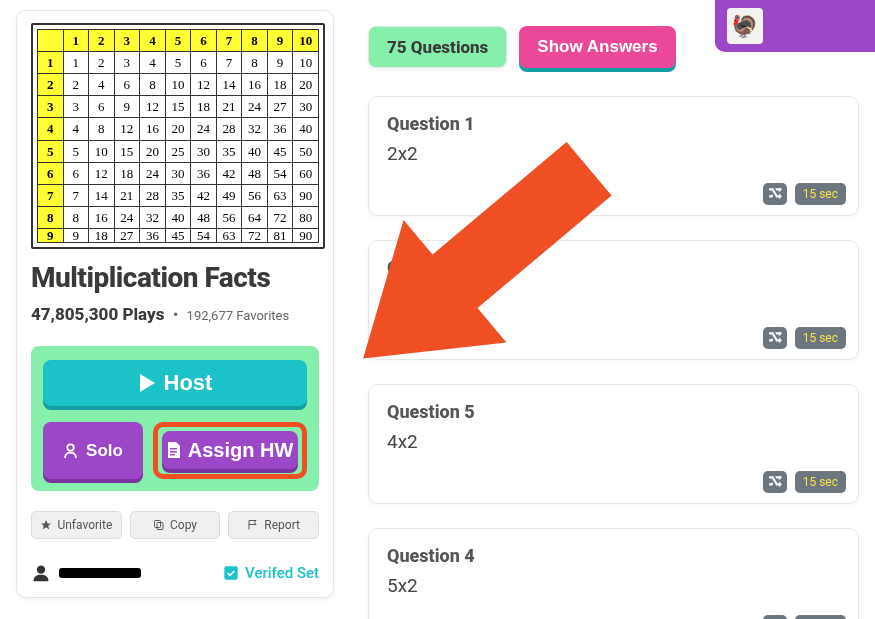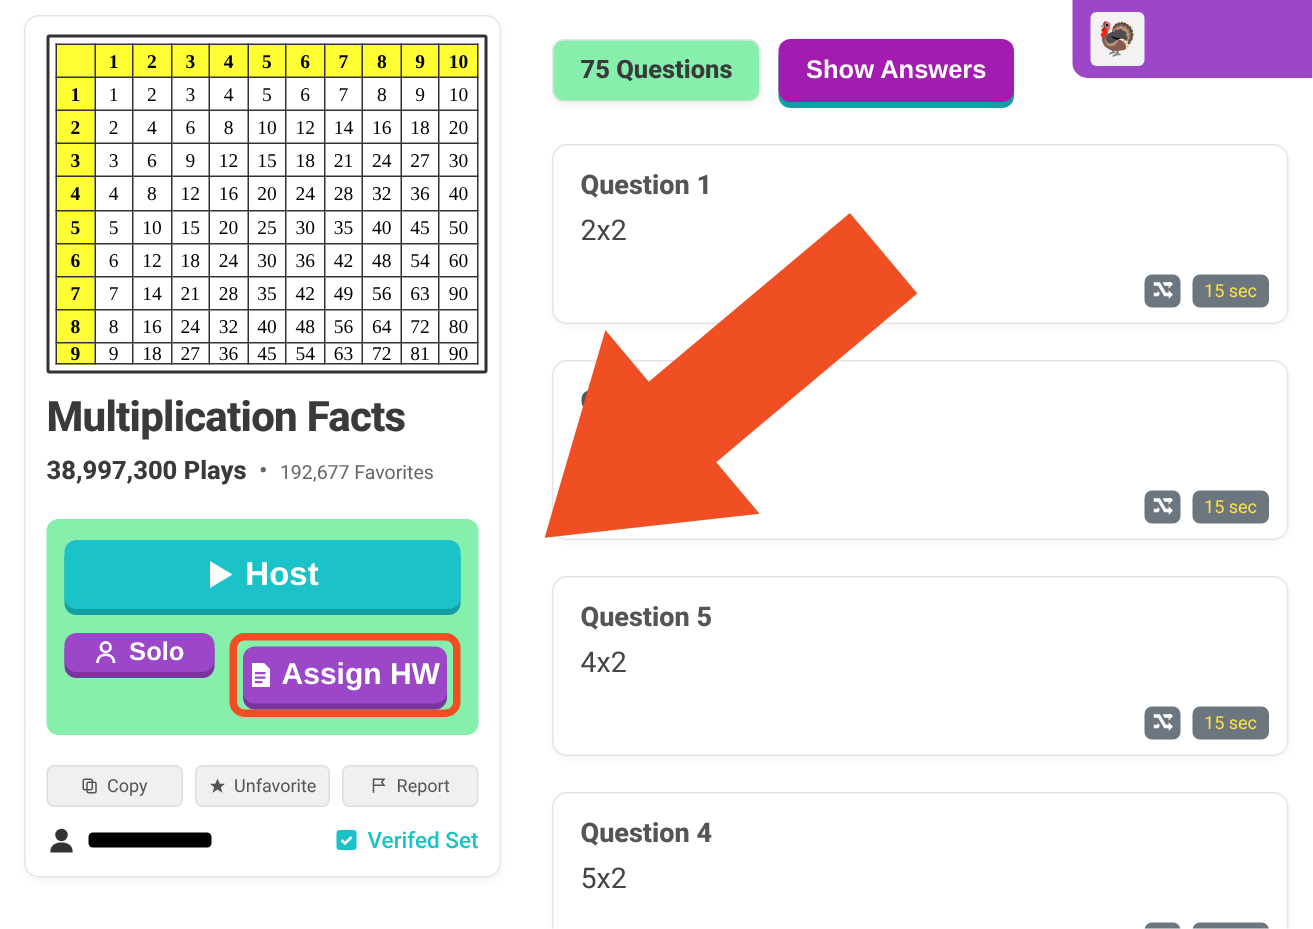--- a/index.html
+++ b/index.html
@@ -103,21 +103,21 @@
     width: 100%;
     height: 46px;
     background: #1bc2c8;
     box-shadow: 0 4px 0 #149da2;
     font-size: 22px;
     margin-bottom: 16px;
   }
   .row2 { display: flex; gap: 10px; }
   .btn-solo {
     flex: 0 0 100px;
-    height: 26px;
+    height: 57px;
     background: #9b47c8;
     box-shadow: 0 4px 0 #7a34a0;
     font-size: 17px;
   }
   .assign-wrap {
     flex: 1;
     border: 5px solid #f04e23;
     border-radius: 10px;
     padding: 4px;
   }
@@ -144,21 +144,21 @@
     justify-content: center;
     gap: 5px;
     font-size: 12px;
     color: #555;
     cursor: pointer;
   }
   .author-row {
     display: flex;
     align-items: center;
     justify-content: space-between;
-    margin-top: 8px;
+    margin-top: 20px;
     padding-top: 4px;
   }
   .author-left { display: flex; align-items: center; gap: 8px; }
   .author-blob { width: 82px; height: 10px; background: #000; border-radius: 3px; }
   .verified {
     color: #1bc2c8;
     font-size: 15px;
     font-weight: 500;
     display: flex;
     align-items: center;
@@ -174,21 +174,21 @@
     background: #86efac;
     border: 1px solid #e5e5e5;
     border-radius: 8px;
     box-shadow: 0 2px 4px rgba(0,0,0,0.06);
     padding: 10px 18px;
     font-size: 17px;
     font-weight: 800;
     color: #3a3a3a;
   }
   .pill-teal {
-    background: #a21caf;
+    background: #ec4899;
     box-shadow: 0 4px 0 #149da2;
     border: none;
     border-radius: 8px;
     padding: 10px 18px;
     font-size: 17px;
     font-weight: 800;
     color: #fff;
     cursor: pointer;
   }
   .q-card {
@@ -372,21 +372,21 @@
                 <td>63</td>
                 <td>72</td>
                 <td>81</td>
                 <td>90</td>
               </tr>
             </tbody>
           </table>
       </div>
       <h1 class="set-title">Multiplication Facts</h1>
       <div class="stats">
-        <span>38,997,300 Plays</span>
+        <span>47,805,300 Plays</span>
         <span class="dot">•</span>
         <span class="favs">192,677 Favorites</span>
       </div>
 
       <div class="btn-panel">
         <button class="btn btn-host">
           <svg width="18" height="20" viewBox="0 0 18 20">
               <path fill="#fff" d="M2 1 L17 10 L2 19 Z"></path>
             </svg>
           <span>Host</span>
@@ -407,30 +407,30 @@
                 </svg>
               <span>Assign HW</span>
             </button>
           </div>
         </div>
       </div>
 
       <div class="mini-row">
         <div class="mini-btn">
           <svg width="12" height="12" viewBox="0 0 24 24">
+              <path fill="#555" d="M12 2 L15 9 L22 9 L16.5 13.5 L18.5 21 L12 16.5 L5.5 21 L7.5 13.5 L2 9 L9 9 Z"></path>
+            </svg>
+          <span>Unfavorite</span>
+        </div>
+        <div class="mini-btn">
+          <svg width="12" height="12" viewBox="0 0 24 24">
               <rect x="3" y="3" width="12" height="14" rx="2" fill="none" stroke="#555" stroke-width="2"></rect>
               <rect x="8" y="7" width="12" height="14" rx="2" fill="none" stroke="#555" stroke-width="2"></rect>
             </svg>
           <span>Copy</span>
-        </div>
-        <div class="mini-btn">
-          <svg width="12" height="12" viewBox="0 0 24 24">
-              <path fill="#555" d="M12 2 L15 9 L22 9 L16.5 13.5 L18.5 21 L12 16.5 L5.5 21 L7.5 13.5 L2 9 L9 9 Z"></path>
-            </svg>
-          <span>Unfavorite</span>
         </div>
         <div class="mini-btn">
           <svg width="12" height="12" viewBox="0 0 24 24">
               <path fill="none" stroke="#555" stroke-width="2" d="M4 21 V3 H18 L15 7 L18 11 H4"></path>
             </svg>
           <span>Report</span>
         </div>
       </div>
 
       <div class="author-row">

